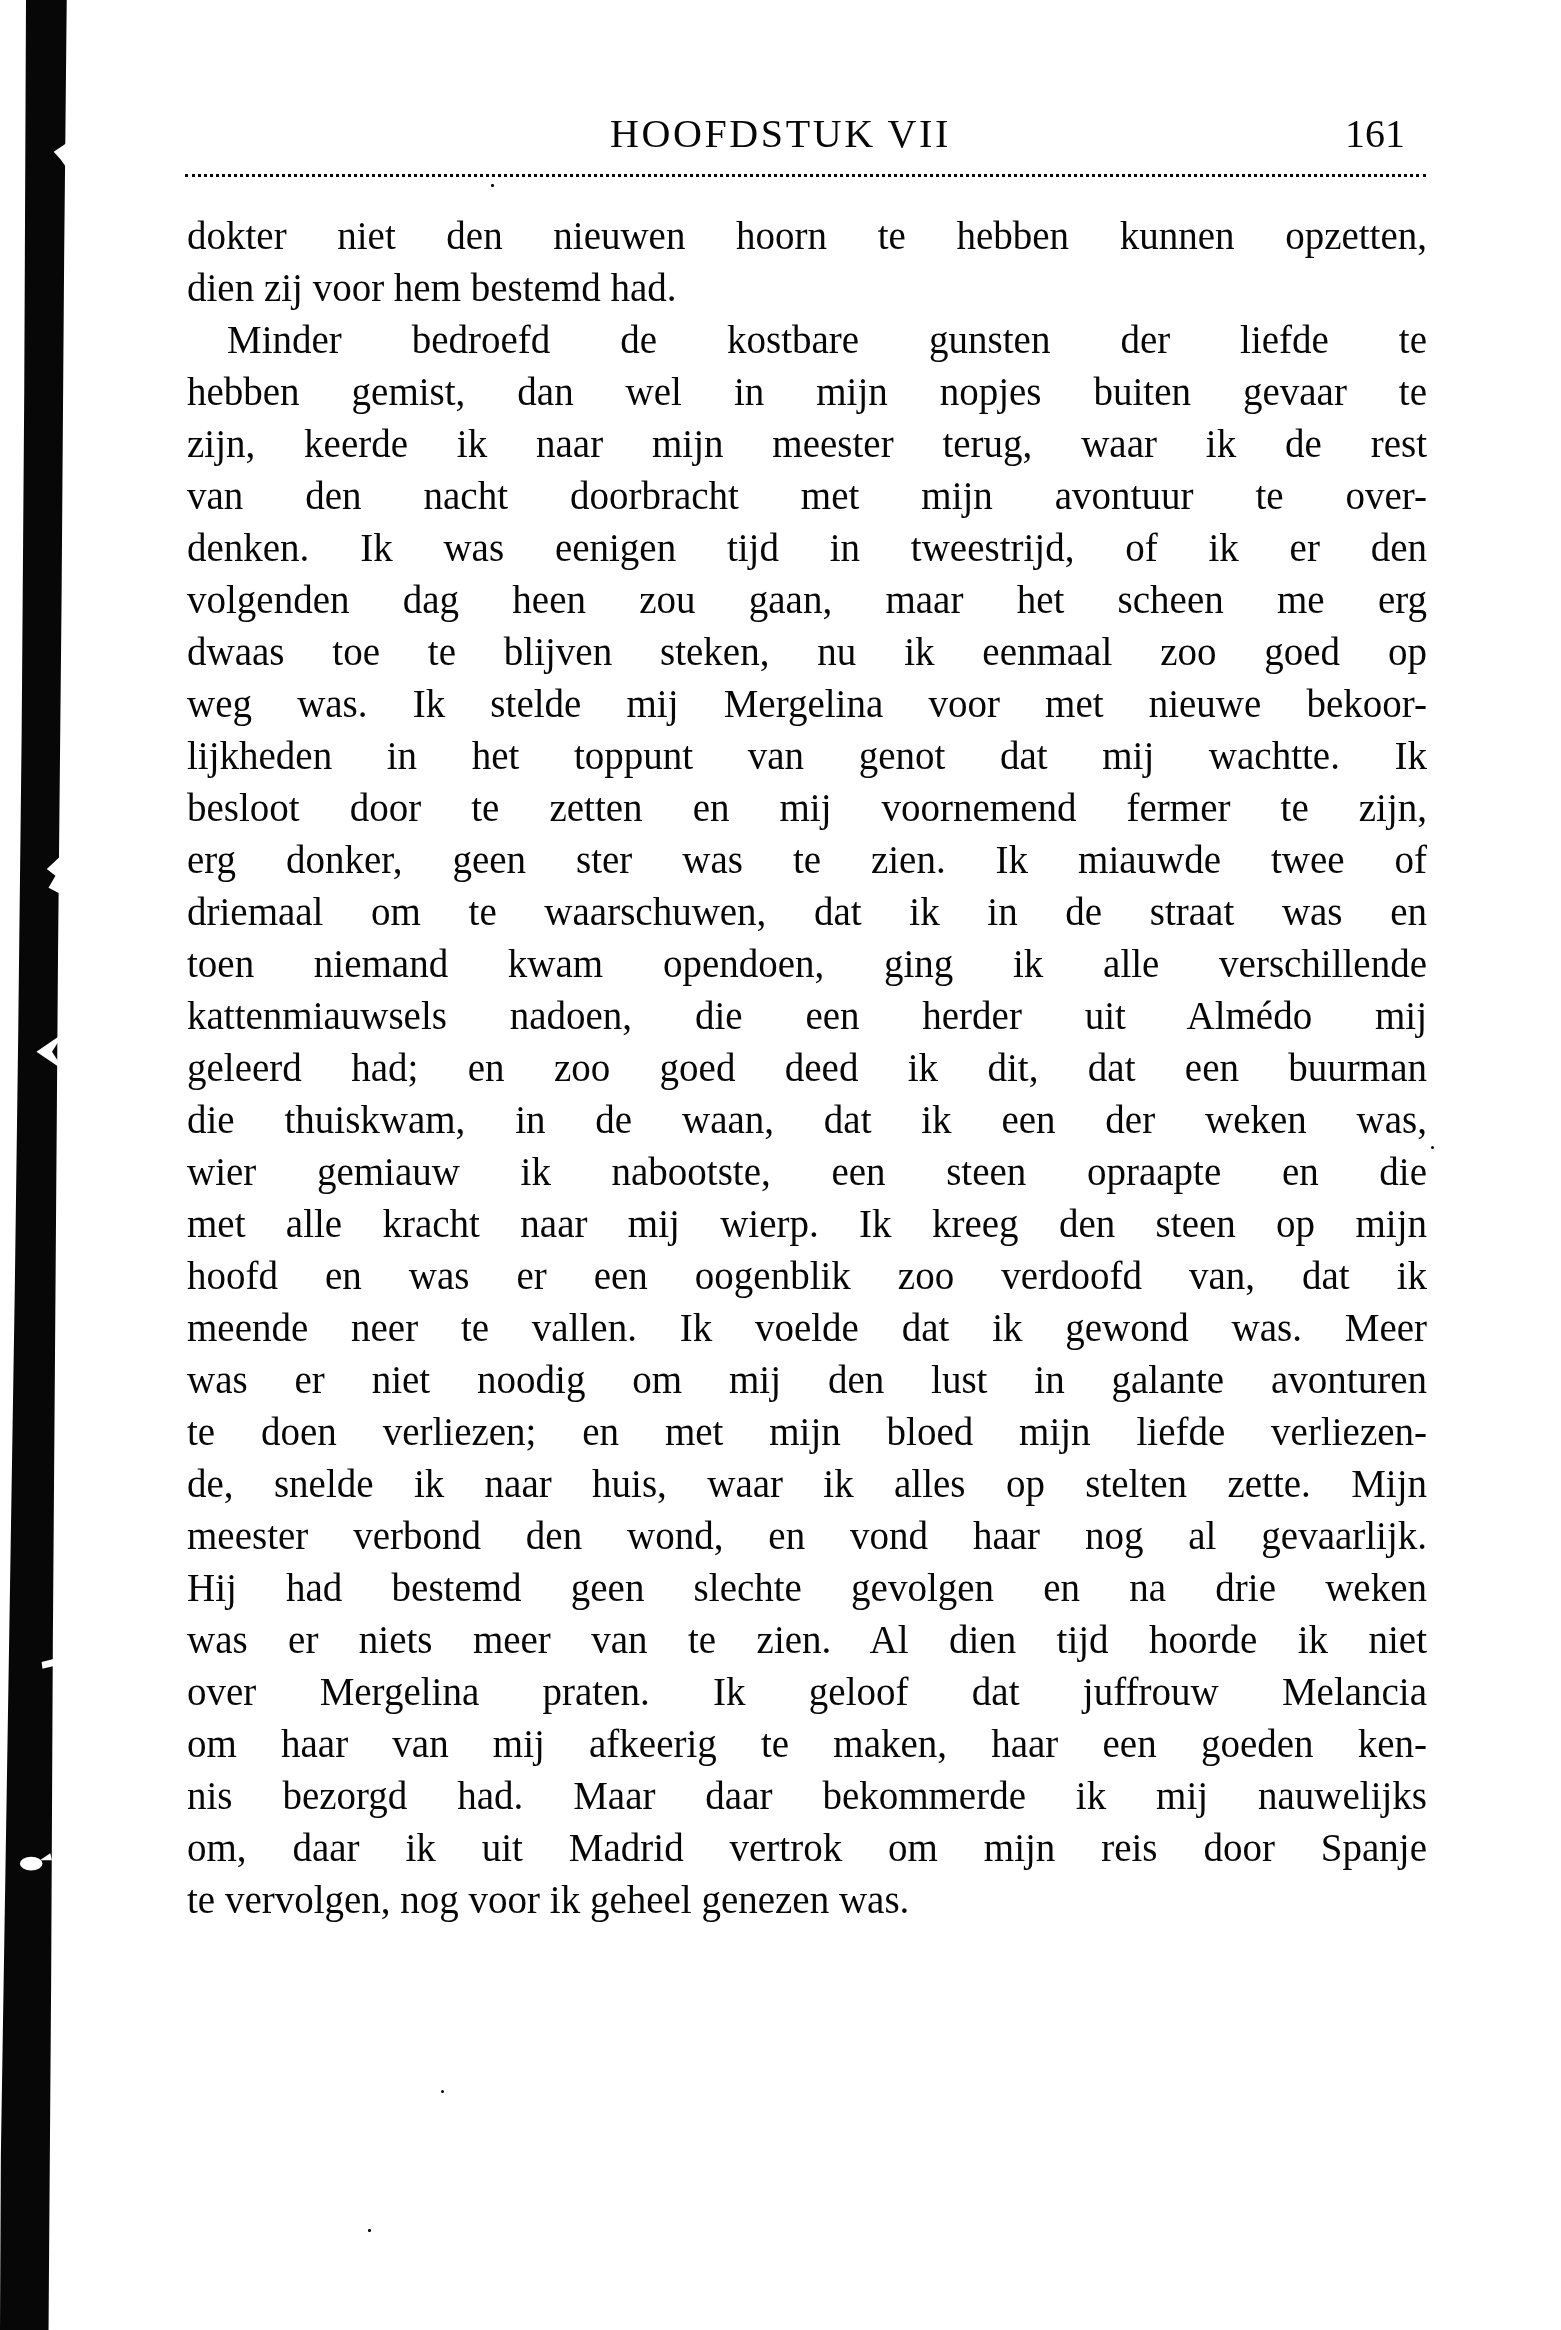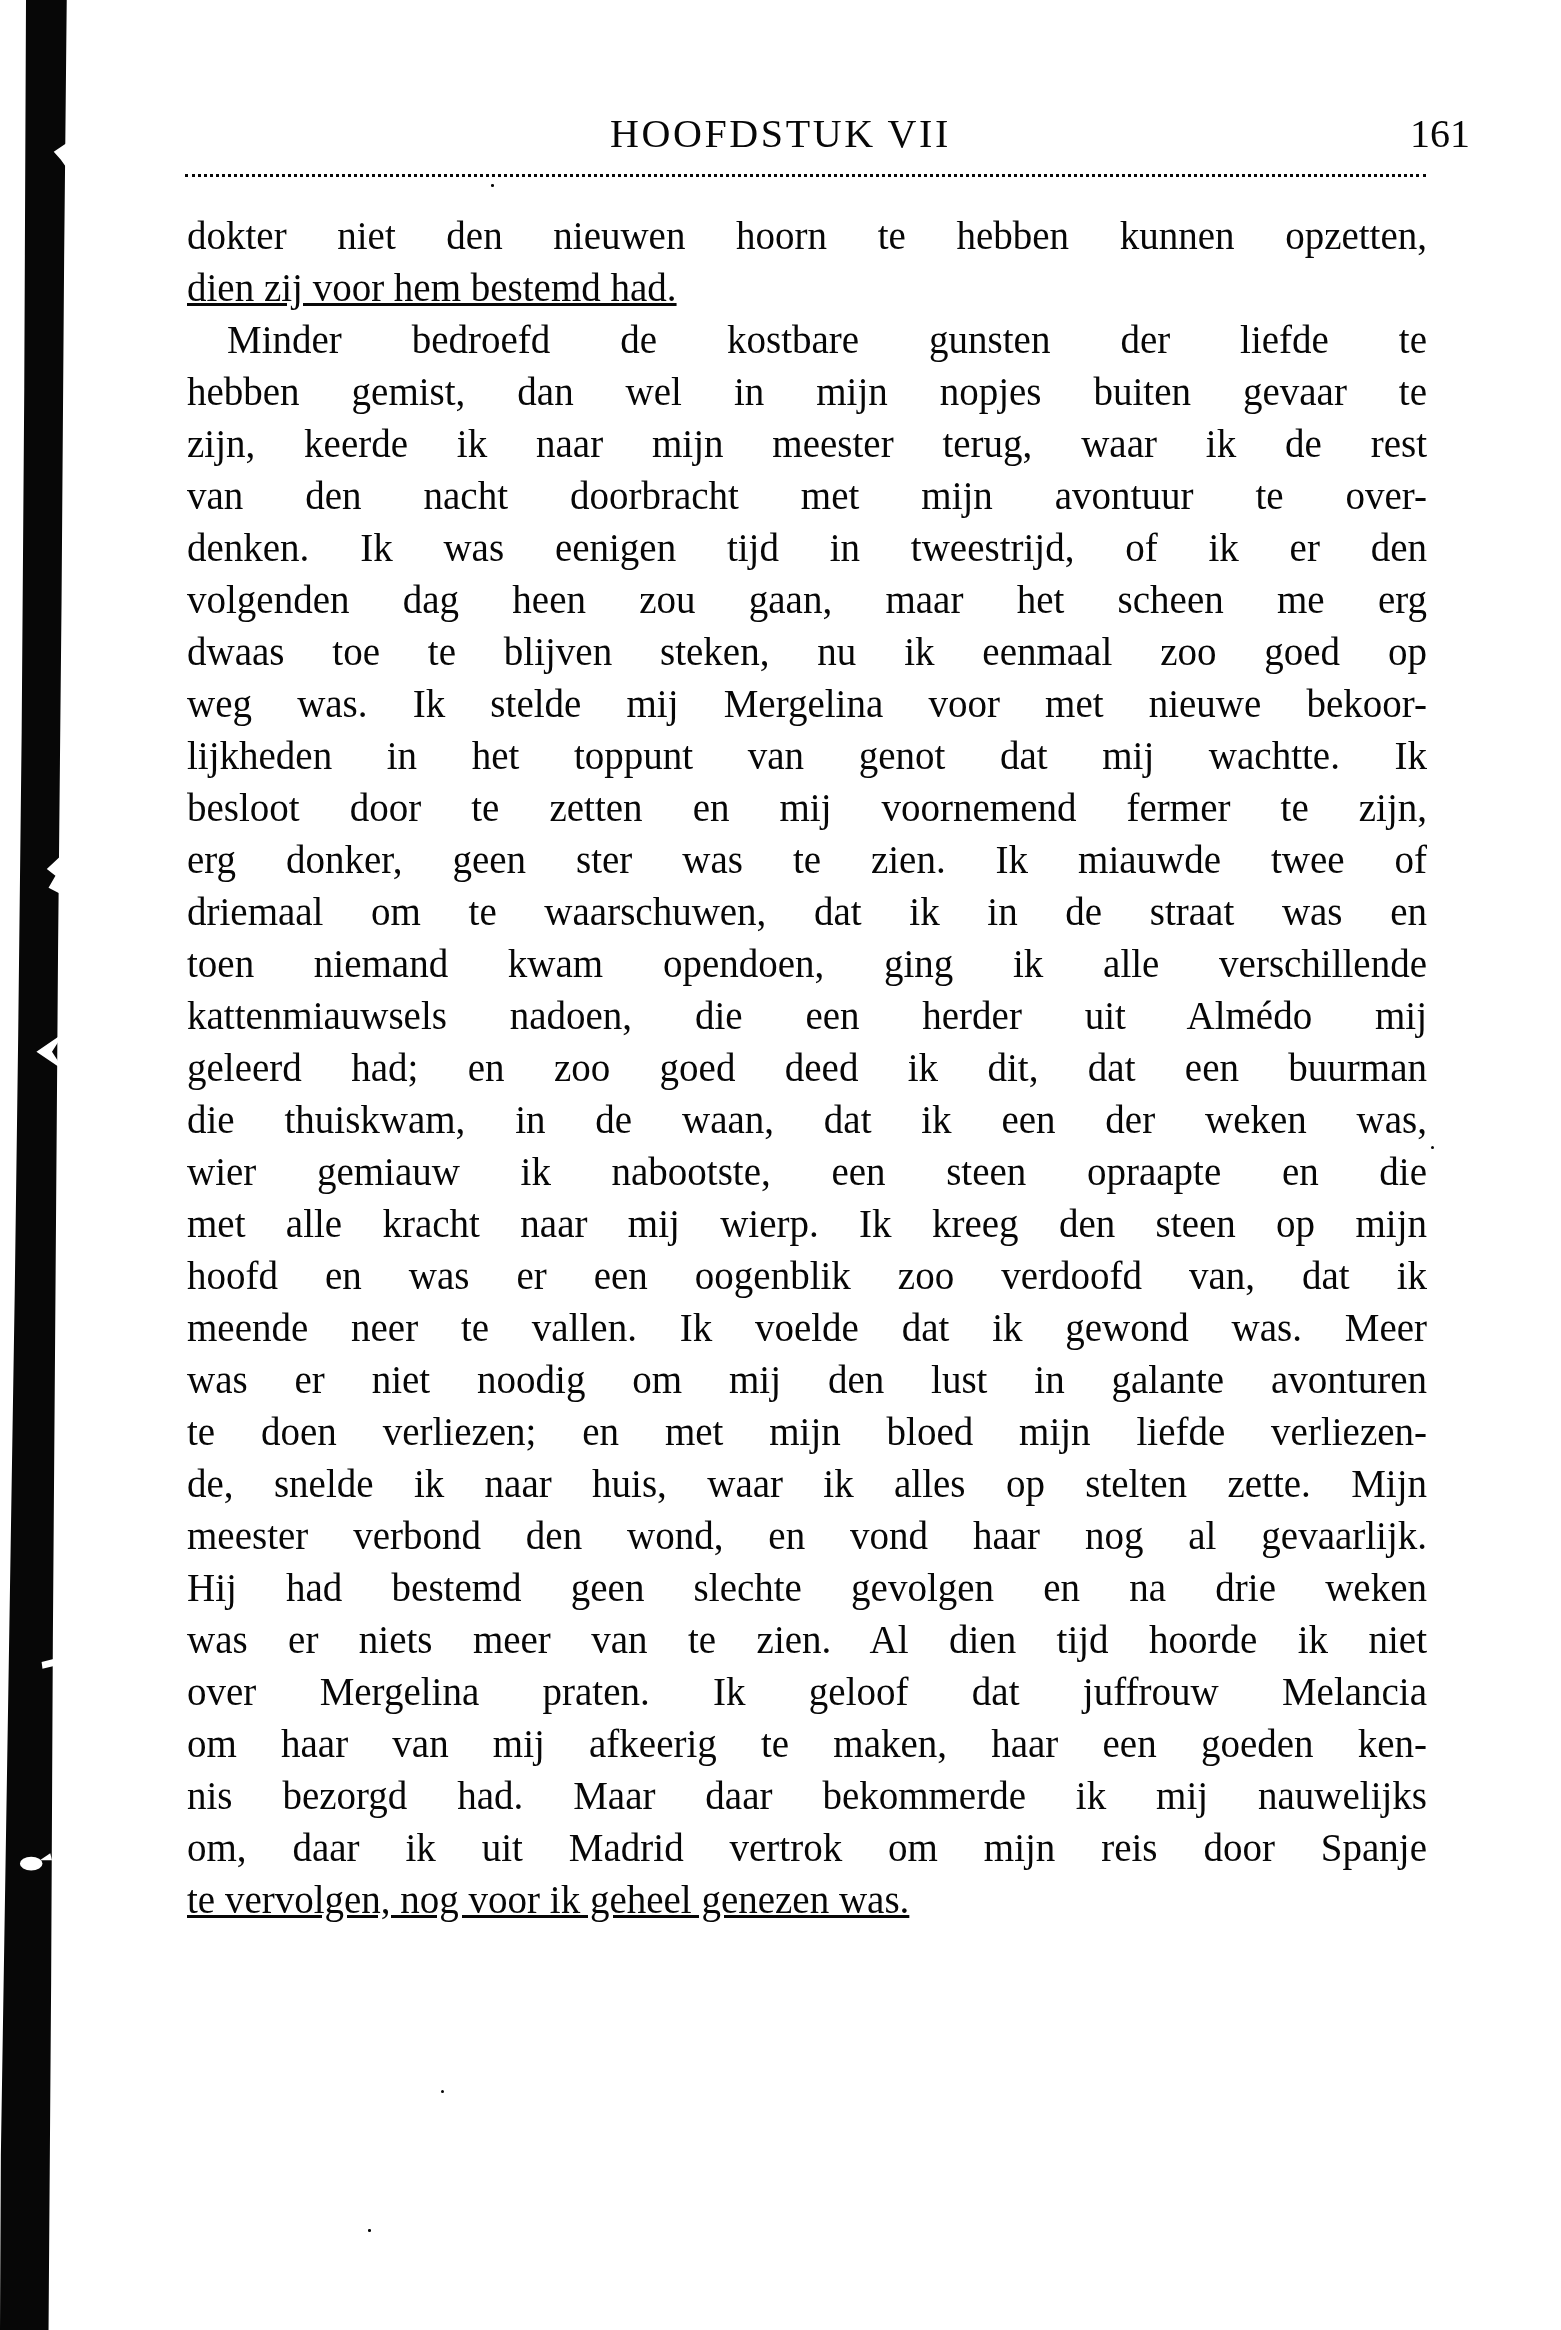--- a/index.html
+++ b/index.html
@@ -19,23 +19,23 @@
   }
   .header-title {
     position: absolute;
     left: 610px; top: 110px;
     font-size: 40px;
     letter-spacing: 2.6px;
     white-space: nowrap;
   }
   .page-num {
     position: absolute;
-    left: 1388px; top: 110px;
+    left: 1345px; top: 110px;
     width: 82px;
-    text-align: right;
+    text-align: left;
     font-size: 40px;
   }
   .rule {
     position: absolute;
     left: 185px; top: 174px;
     width: 1241px; height: 0;
     border-top: 3.4px dotted #070707;
   }
   .body-text {
     position: absolute;
@@ -44,21 +44,20 @@
     font-size: 39px;
     line-height: 52px;
   }
   .line {
     height: 52px;
     text-align: justify;
     text-align-last: justify;
   }
   .line.para-end {
     text-align-last: left;
-    text-decoration: underline;
   }
   .line.indent { text-indent: 40px; }
   .speck {
     position: absolute;
     background: #070707;
     border-radius: 50%;
   }
 </style>
 </head>
 <body>

